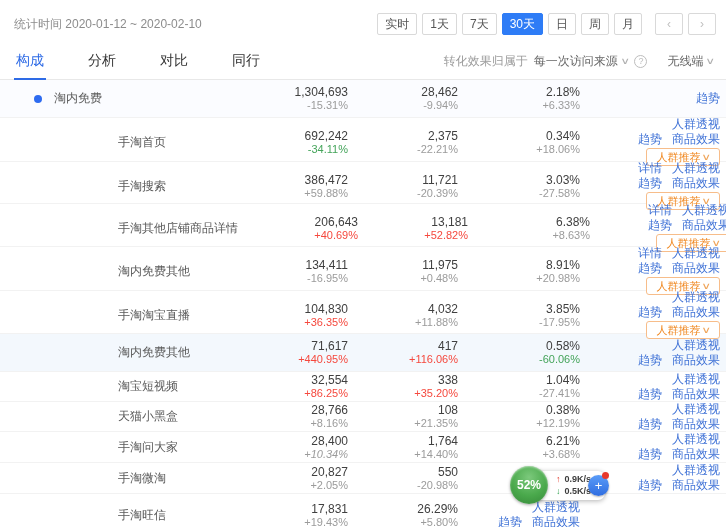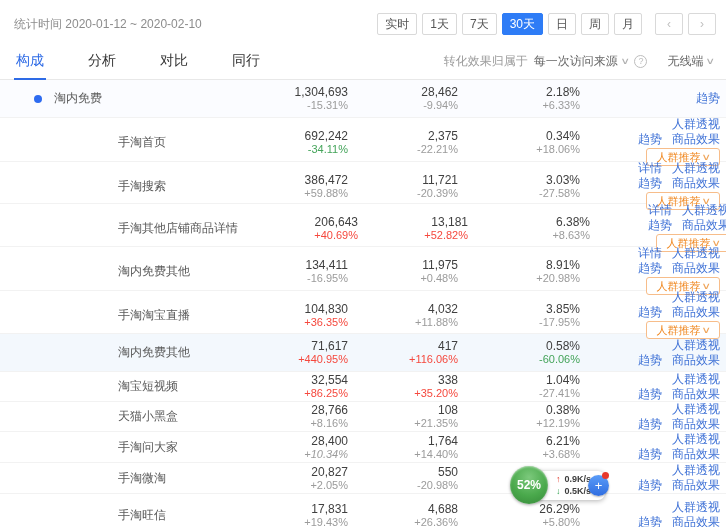--- a/index.html
+++ b/index.html
@@ -430,24 +430,20 @@
     </div>
     <div class="row" style="height: 43px;">
       <div class="name-cell">
         <span class="channel-name-label">手淘旺信</span>
       </div>
       <div class="num">
         <div class="v">17,831</div>
         <div class="c" style="color: rgb(155, 155, 155);">+19.43%</div>
       </div>
       <div class="num">
-        <div class="v">4,688</div>
-        <div class="c" style="color: rgb(155, 155, 155);">+26.36%</div>
-      </div>
-      <div class="num">
         <div class="v">26.29%</div>
         <div class="c" style="color: rgb(155, 155, 155); text-decoration: underline;">+5.80%</div>
       </div>
       <div class="links">
         <div class="linkline">
           <span class="link">人群透视</span>
         </div>
         <div class="linkline">
           <span class="link">趋势</span>
           <span class="link">商品效果</span>

